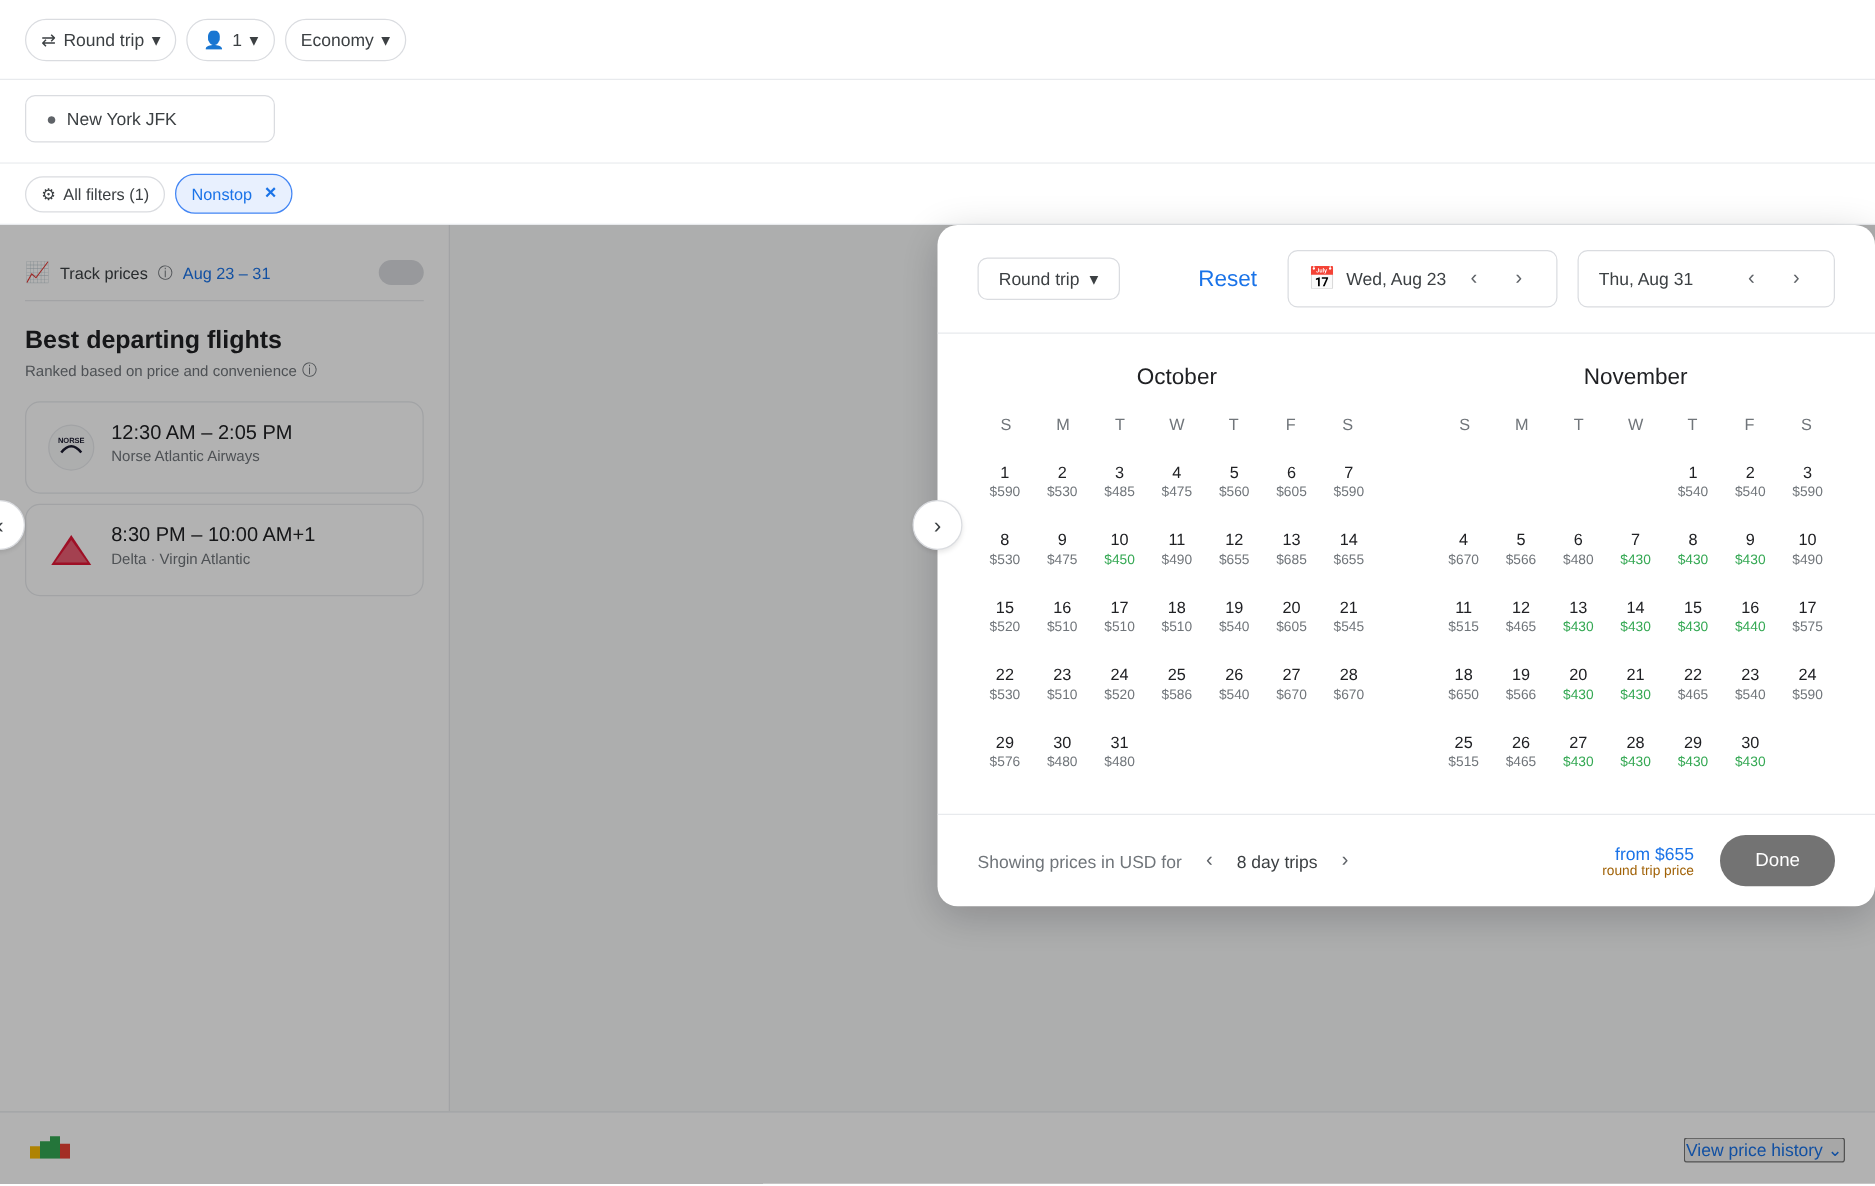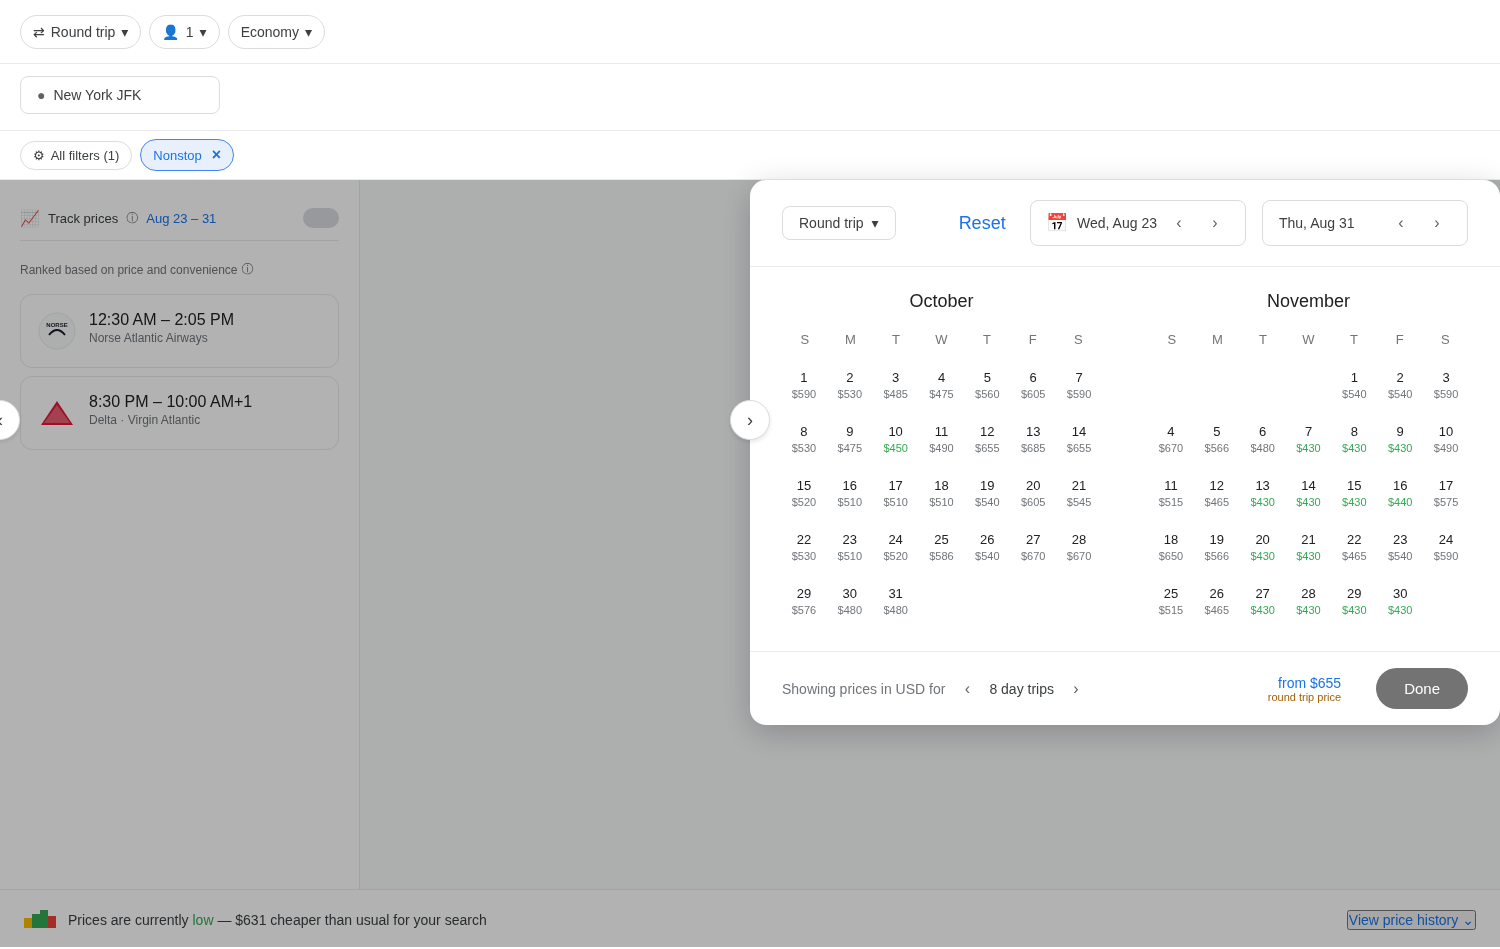--- a/index.html
+++ b/index.html
@@ -325,21 +325,21 @@
       line-height: 1.2;
     }
     .cal-price.low { color: #34a853; font-weight: 500; }
 
     
     .calendar-footer {
       display: flex;
       align-items: center;
       padding: 16px 32px;
       border-top: 1px solid #e8eaed;
-      gap: 19px;
+      gap: 5px;
     }
 
     .footer-info {
       font-size: 14px;
       color: #70757a;
       display: flex;
       align-items: center;
       gap: 8px;
     }
 
@@ -480,20 +480,21 @@
 
   <div class="left-panel">
     <div class="track-prices">
       <span style="color:#1a73e8;font-size:16px;">📈</span>
       <span>Track prices</span>
       <span style="color:#70757a;font-size:12px;">ⓘ</span>
       <span class="track-prices-date">Aug 23 – 31</span>
       <div class="track-toggle"></div>
     </div>
 
+    <div class="section-title">Best departing flights</div>
     <div class="section-subtitle">
       <span>Ranked based on price and convenience</span>
       <span>ⓘ</span>
     </div>
 
     <div class="flight-card">
       <div class="flight-info">
         <div class="airline-logo">
           <svg width="40" height="40" viewBox="0 0 40 40">
             <circle cx="20" cy="20" r="18" fill="#f8f9fa" stroke="#e8eaed"></circle>
@@ -869,22 +870,17 @@
 
 <div class="bottom-banner">
   <div>
     <svg width="32" height="20" viewBox="0 0 32 20">
       <rect x="0" y="10" width="8" height="10" fill="#fbbc04"></rect>
       <rect x="8" y="6" width="8" height="14" fill="#34a853"></rect>
       <rect x="16" y="2" width="8" height="18" fill="#34a853"></rect>
       <rect x="24" y="8" width="8" height="12" fill="#ea4335"></rect>
     </svg>
   </div>
-  <span class="banner-text">
-    <span>Prices are currently</span>
-    <span class="low"> low </span>
-    <span>— $631 cheaper than usual for your search</span>
-  </span>
   <button class="view-history">
     <span>View price history</span>
     <span>⌄</span>
   </button>
 </div>
 
 </body></html>

